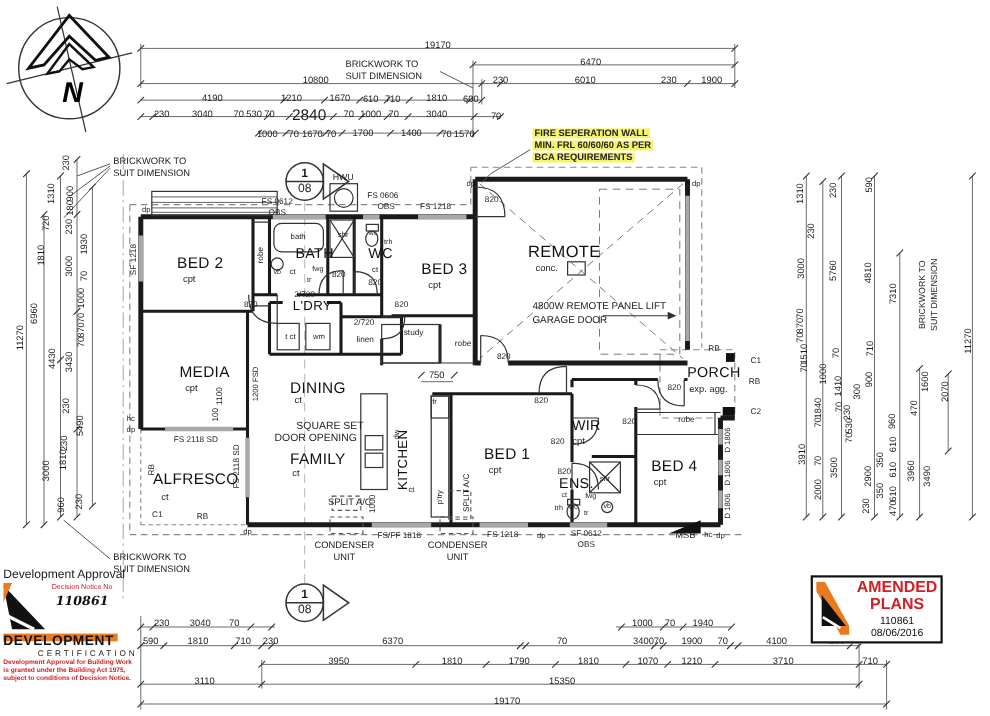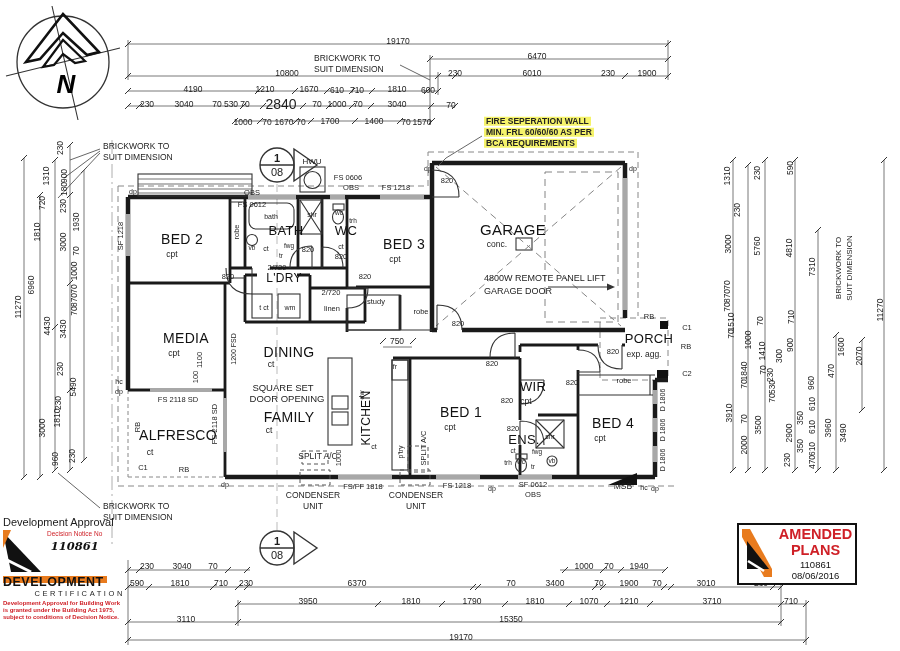--- a/index.html
+++ b/index.html
@@ -300,46 +300,46 @@
       <span class="ann " style="left: 213px; top: 566px; font-size: 8.5px; transform: translate(-50%, -50%);">70</span>
       <span class="ann " style="left: 584px; top: 566px; font-size: 8.5px; transform: translate(-50%, -50%);">1000</span>
       <span class="ann " style="left: 609px; top: 566px; font-size: 8.5px; transform: translate(-50%, -50%);">70</span>
       <span class="ann " style="left: 639px; top: 566px; font-size: 8.5px; transform: translate(-50%, -50%);">1940</span>
       <span class="ann " style="left: 137px; top: 583px; font-size: 8.5px; transform: translate(-50%, -50%);">590</span>
       <span class="ann " style="left: 180px; top: 583px; font-size: 8.5px; transform: translate(-50%, -50%);">1810</span>
       <span class="ann " style="left: 221px; top: 583px; font-size: 8.5px; transform: translate(-50%, -50%);">710</span>
       <span class="ann " style="left: 246px; top: 583px; font-size: 8.5px; transform: translate(-50%, -50%);">230</span>
       <span class="ann " style="left: 357px; top: 583px; font-size: 8.5px; transform: translate(-50%, -50%);">6370</span>
       <span class="ann " style="left: 511px; top: 583px; font-size: 8.5px; transform: translate(-50%, -50%);">70</span>
-      <span class="ann " style="left: 555px; top: 583px; font-size: 8.5px; transform: translate(-50%, -50%);">3400</span>
+      <span class="ann " style="left: 585px; top: 583px; font-size: 8.5px; transform: translate(-50%, -50%);">3400</span>
       <span class="ann " style="left: 599px; top: 583px; font-size: 8.5px; transform: translate(-50%, -50%);">70</span>
       <span class="ann " style="left: 629px; top: 583px; font-size: 8.5px; transform: translate(-50%, -50%);">1900</span>
       <span class="ann " style="left: 657px; top: 583px; font-size: 8.5px; transform: translate(-50%, -50%);">70</span>
-      <span class="ann " style="left: 706px; top: 583px; font-size: 8.5px; transform: translate(-50%, -50%);">3010</span>
+      <span class="ann " style="left: 706px; top: 583px; font-size: 8.5px; transform: translate(-50%, -50%);">4100</span>
       <span class="ann " style="left: 761px; top: 583px; font-size: 8.5px; transform: translate(-50%, -50%);">230</span>
       <span class="ann " style="left: 308px; top: 601px; font-size: 8.5px; transform: translate(-50%, -50%);">3950</span>
       <span class="ann " style="left: 411px; top: 601px; font-size: 8.5px; transform: translate(-50%, -50%);">1810</span>
       <span class="ann " style="left: 472px; top: 601px; font-size: 8.5px; transform: translate(-50%, -50%);">1790</span>
       <span class="ann " style="left: 535px; top: 601px; font-size: 8.5px; transform: translate(-50%, -50%);">1810</span>
       <span class="ann " style="left: 589px; top: 601px; font-size: 8.5px; transform: translate(-50%, -50%);">1070</span>
       <span class="ann " style="left: 629px; top: 601px; font-size: 8.5px; transform: translate(-50%, -50%);">1210</span>
       <span class="ann " style="left: 712px; top: 601px; font-size: 8.5px; transform: translate(-50%, -50%);">3710</span>
       <span class="ann " style="left: 791px; top: 601px; font-size: 8.5px; transform: translate(-50%, -50%);">710</span>
       <span class="ann " style="left: 186px; top: 619px; font-size: 8.5px; transform: translate(-50%, -50%);">3110</span>
       <span class="ann " style="left: 511px; top: 619px; font-size: 8.5px; transform: translate(-50%, -50%);">15350</span>
       <span class="ann " style="left: 461px; top: 637px; font-size: 8.5px; transform: translate(-50%, -50%);">19170</span>
       <span class="ann room" style="left: 182px; top: 239px; font-size: 14px; transform: translate(-50%, -50%);">BED 2</span>
       <span class="ann " style="left: 172px; top: 254px; font-size: 8.5px; transform: translate(-50%, -50%);">cpt</span>
       <span class="ann room" style="left: 286px; top: 230px; font-size: 13px; transform: translate(-50%, -50%);">BATH</span>
       <span class="ann " style="left: 266px; top: 248px; font-size: 7px; transform: translate(-50%, -50%);">ct</span>
       <span class="ann room" style="left: 346px; top: 230px; font-size: 13px; transform: translate(-50%, -50%);">WC</span>
       <span class="ann " style="left: 341px; top: 246px; font-size: 7px; transform: translate(-50%, -50%);">ct</span>
       <span class="ann room" style="left: 404px; top: 244px; font-size: 14px; transform: translate(-50%, -50%);">BED 3</span>
       <span class="ann " style="left: 395px; top: 259px; font-size: 8.5px; transform: translate(-50%, -50%);">cpt</span>
-      <span class="ann room" style="left: 513px; top: 229px; font-size: 15px; transform: translate(-50%, -50%);">GARAGE</span>
+      <span class="ann room" style="left: 513px; top: 229px; font-size: 15px; transform: translate(-50%, -50%);">REMOTE</span>
       <span class="ann " style="left: 497px; top: 244px; font-size: 8.5px; transform: translate(-50%, -50%);">conc.</span>
       <span class="ann " style="left: 484px; top: 278px; font-size: 9px; transform: translate(0px, -50%);">4800W REMOTE PANEL LIFT</span>
       <span class="ann " style="left: 484px; top: 291px; font-size: 9px; transform: translate(0px, -50%);">GARAGE DOOR</span>
       <span class="ann room" style="left: 186px; top: 338px; font-size: 14px; transform: translate(-50%, -50%); text-align: right;">MEDIA</span>
       <span class="ann " style="left: 174px; top: 353px; font-size: 8.5px; transform: translate(-50%, -50%);">cpt</span>
       <span class="ann room" style="left: 289px; top: 352px; font-size: 14px; transform: translate(-50%, -50%);">DINING</span>
       <span class="ann " style="left: 271px; top: 364px; font-size: 8.5px; transform: translate(-50%, -50%);">ct</span>
       <span class="ann room" style="left: 289px; top: 417px; font-size: 14px; transform: translate(-50%, -50%);">FAMILY</span>
       <span class="ann " style="left: 269px; top: 430px; font-size: 8.5px; transform: translate(-50%, -50%);">ct</span>
       <span class="ann room" style="left: 178px; top: 435px; font-size: 14px; transform: translate(-50%, -50%);">ALFRESCO</span>
@@ -362,21 +362,21 @@
       <span class="ann " style="left: 331px; top: 293px; font-size: 7.5px; transform: translate(-50%, -50%);">2/720</span>
       <span class="ann " style="left: 332px; top: 309px; font-size: 7.5px; transform: translate(-50%, -50%);">linen</span>
       <span class="ann " style="left: 376px; top: 302px; font-size: 7.5px; transform: translate(-50%, -50%);">study</span>
       <span class="ann " style="left: 421px; top: 312px; font-size: 7.5px; transform: translate(-50%, -50%);">robe</span>
       <span class="ann " style="left: 624px; top: 381px; font-size: 7.5px; transform: translate(-50%, -50%);">robe</span>
       <span class="ann " style="left: 237px; top: 232px; font-size: 7.5px; transform: translate(-50%, -50%) rotate(-90deg);">robe</span>
       <span class="ann " style="left: 133px; top: 191px; font-size: 7px; transform: translate(-50%, -50%);">dp</span>
       <span class="ann " style="left: 121px; top: 236px; font-size: 7.5px; transform: translate(-50%, -50%) rotate(-90deg);">SF 1218</span>
       <span class="ann " style="left: 119px; top: 381px; font-size: 7px; transform: translate(-50%, -50%);">hc</span>
       <span class="ann " style="left: 119px; top: 391px; font-size: 7px; transform: translate(-50%, -50%);">dp</span>
-      <span class="ann " style="left: 252px; top: 183px; font-size: 7.5px; transform: translate(-50%, -50%); margin-top: 22px;">FS 0612</span>
+      <span class="ann " style="left: 252px; top: 183px; font-size: 7.5px; transform: translate(-50%, -50%);">FS 0612</span>
       <span class="ann " style="left: 252px; top: 193px; font-size: 7.5px; transform: translate(-50%, -50%);">OBS</span>
       <span class="ann " style="left: 348px; top: 178px; font-size: 7.5px; transform: translate(-50%, -50%);">FS 0606</span>
       <span class="ann " style="left: 351px; top: 188px; font-size: 7.5px; transform: translate(-50%, -50%);">OBS</span>
       <span class="ann " style="left: 396px; top: 188px; font-size: 7.5px; transform: translate(-50%, -50%);">FS 1218</span>
       <span class="ann " style="left: 312px; top: 162px; font-size: 8px; transform: translate(-50%, -50%);">HWU</span>
       <span class="ann " style="left: 428px; top: 168px; font-size: 7px; transform: translate(-50%, -50%);">dp</span>
       <span class="ann " style="left: 633px; top: 168px; font-size: 7px; transform: translate(-50%, -50%);">dp</span>
       <span class="ann " style="left: 271px; top: 216px; font-size: 7px; transform: translate(-50%, -50%);">bath</span>
       <span class="ann " style="left: 252px; top: 248px; font-size: 6.5px; transform: translate(-50%, -50%);">vb</span>
       <span class="ann " style="left: 289px; top: 246px; font-size: 6.5px; transform: translate(-50%, -50%);">fwg</span>
@@ -419,21 +419,21 @@
       <span class="ann " style="left: 686px; top: 347px; font-size: 7.5px; transform: translate(-50%, -50%);">RB</span>
       <span class="ann " style="left: 687px; top: 374px; font-size: 7.5px; transform: translate(-50%, -50%);">C2</span>
       <span class="ann " style="left: 662px; top: 400px; font-size: 7px; transform: translate(-50%, -50%) rotate(-90deg);">D 1806</span>
       <span class="ann " style="left: 662px; top: 430px; font-size: 7px; transform: translate(-50%, -50%) rotate(-90deg);">D 1806</span>
       <span class="ann " style="left: 662px; top: 460px; font-size: 7px; transform: translate(-50%, -50%) rotate(-90deg);">D 1806</span>
       <span class="ann " style="left: 233px; top: 349px; font-size: 7px; transform: translate(-50%, -50%) rotate(-90deg);">1200 FSD</span>
       <span class="ann " style="left: 200px; top: 360px; font-size: 7.5px; transform: translate(-50%, -50%) rotate(-90deg);">1100</span>
       <span class="ann " style="left: 196px; top: 377px; font-size: 7.5px; transform: translate(-50%, -50%) rotate(-90deg);">100</span>
       <span class="ann " style="left: 397px; top: 341px; font-size: 8.5px; transform: translate(-50%, -50%);">750</span>
       <span class="ann " style="left: 339px; top: 458px; font-size: 7.5px; transform: translate(-50%, -50%) rotate(-90deg);">1000</span>
-      <span class="ann " style="left: 283px; top: 388px; font-size: 9.5px; transform: translate(-50%, -50%);">SQUARE SET</span>
+      <span class="ann " style="left: 300px; top: 388px; font-size: 9.5px; transform: translate(-50%, -50%);">SQUARE SET</span>
       <span class="ann " style="left: 287px; top: 399px; font-size: 9.5px; transform: translate(-50%, -50%);">DOOR OPENING</span>
       <span class="ann " style="left: 228px; top: 277px; font-size: 7.5px; transform: translate(-50%, -50%);">820</span>
       <span class="ann " style="left: 308px; top: 250px; font-size: 7.5px; transform: translate(-50%, -50%);">820</span>
       <span class="ann " style="left: 341px; top: 257px; font-size: 7.5px; transform: translate(-50%, -50%);">820</span>
       <span class="ann " style="left: 365px; top: 277px; font-size: 7.5px; transform: translate(-50%, -50%);">820</span>
       <span class="ann " style="left: 447px; top: 181px; font-size: 7.5px; transform: translate(-50%, -50%);">820</span>
       <span class="ann " style="left: 458px; top: 324px; font-size: 7.5px; transform: translate(-50%, -50%);">820</span>
       <span class="ann " style="left: 613px; top: 352px; font-size: 7.5px; transform: translate(-50%, -50%);">820</span>
       <span class="ann " style="left: 492px; top: 364px; font-size: 7.5px; transform: translate(-50%, -50%);">820</span>
       <span class="ann " style="left: 507px; top: 401px; font-size: 7.5px; transform: translate(-50%, -50%);">820</span>

